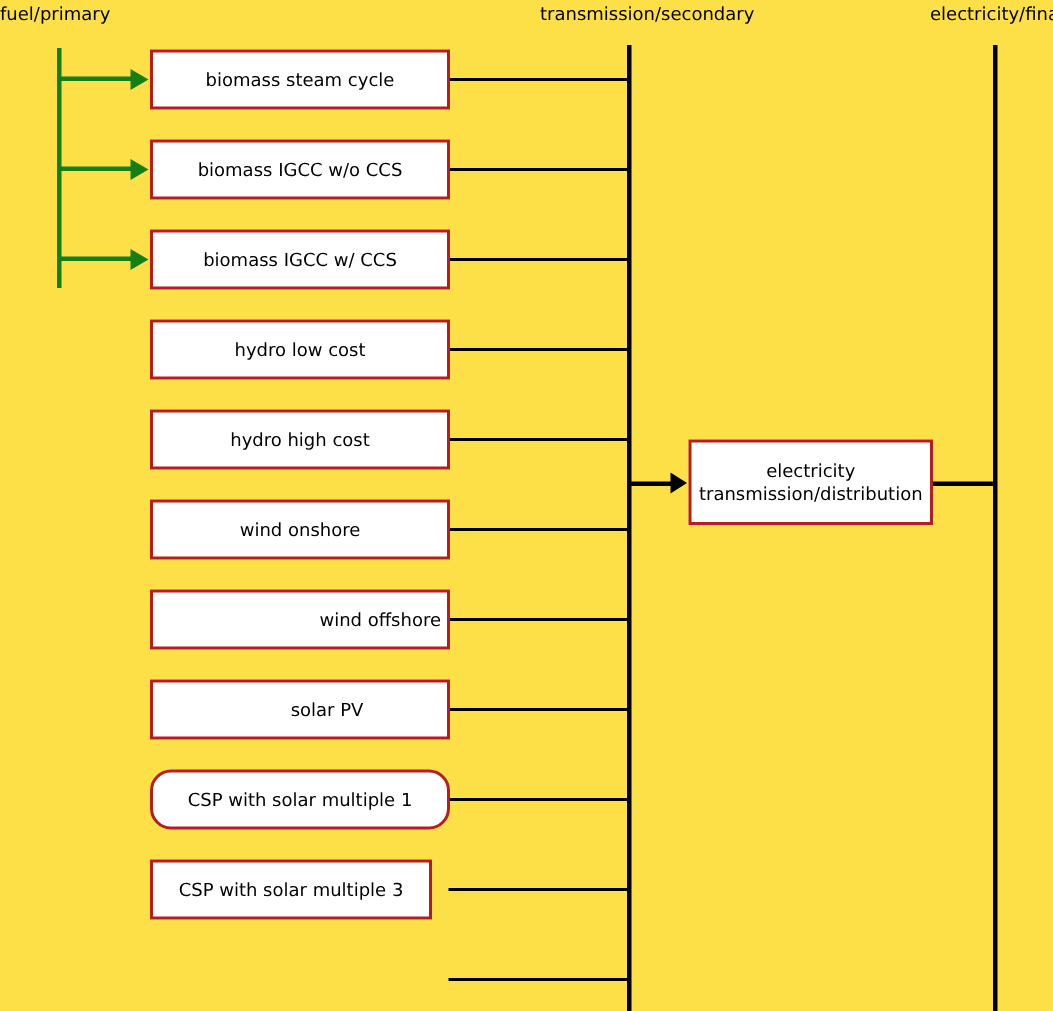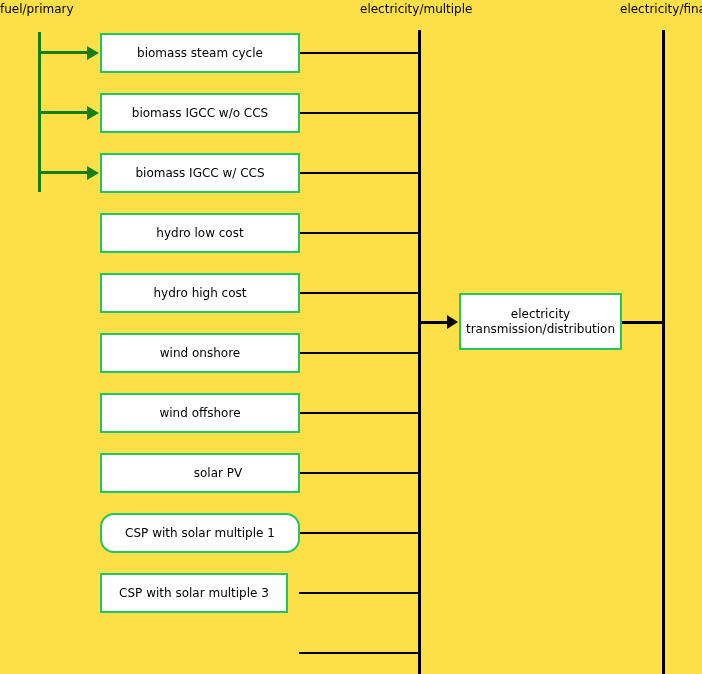--- a/index.html
+++ b/index.html
@@ -27,21 +27,21 @@
     width: 3px;
     background: #000000;
   }
   .vline.green {
     background: #157f15;
     width: 3px;
   }
   .node {
     position: absolute;
     box-sizing: border-box;
-    border: 2px solid #22c55e;
+    border: 2px solid #b91c1c;
     background: #ffffff;
     display: flex;
     align-items: center;
     justify-content: center;
     text-align: center;
     font-size: 12px;
     color: #000000;
     line-height: 15px;
   }
   .node .node-label {
@@ -73,21 +73,21 @@
     border-left-width: 12px;
   }
 </style>
 </head>
 <body>
 
 <div id="canvas">
 
   <div class="col-label" style="left:0px; top:2px;">fuel/primary</div>
 
-  <div class="col-label" style="left:360px; top:2px;">electricity/multiple</div>
+  <div class="col-label" style="left:360px; top:2px;">transmission/secondary</div>
 
   <div class="col-label" style="left:620px; top:2px;">electricity/final</div>
 
   <div class="vline green" style="left:38px; top:32px; height:160px;"></div>
 
   <div class="vline" style="left:418px; top:30px; height:644px;"></div>
 
   <div class="vline" style="left:662px; top:30px; height:644px;"></div>
 
   <div class="conn green" style="left:40px; top:51px; width:48px;"></div>
@@ -133,21 +133,21 @@
   </div>
 
   <div class="node" style="left:100px; top:273px; width:200px; height:40px;">
     <span class="node-label">hydro high cost</span>
   </div>
 
   <div class="node" style="left:100px; top:333px; width:200px; height:40px;">
     <span class="node-label">wind onshore</span>
   </div>
 
-  <div class="node" style="left:100px; top:393px; width:200px; height:40px;">
+  <div class="node" style="left:100px; top:393px; width:200px; height:40px;justify-content:flex-end;">
     <span class="node-label">wind offshore</span>
   </div>
 
   <div class="node" style="left:100px; top:453px; width:200px; height:40px;padding-left:36px;">
     <span class="node-label">solar PV</span>
   </div>
 
   <div class="node" style="left:100px; top:513px; width:200px; height:40px;border-radius:14px;">
     <span class="node-label">CSP with solar multiple 1</span>
   </div>

